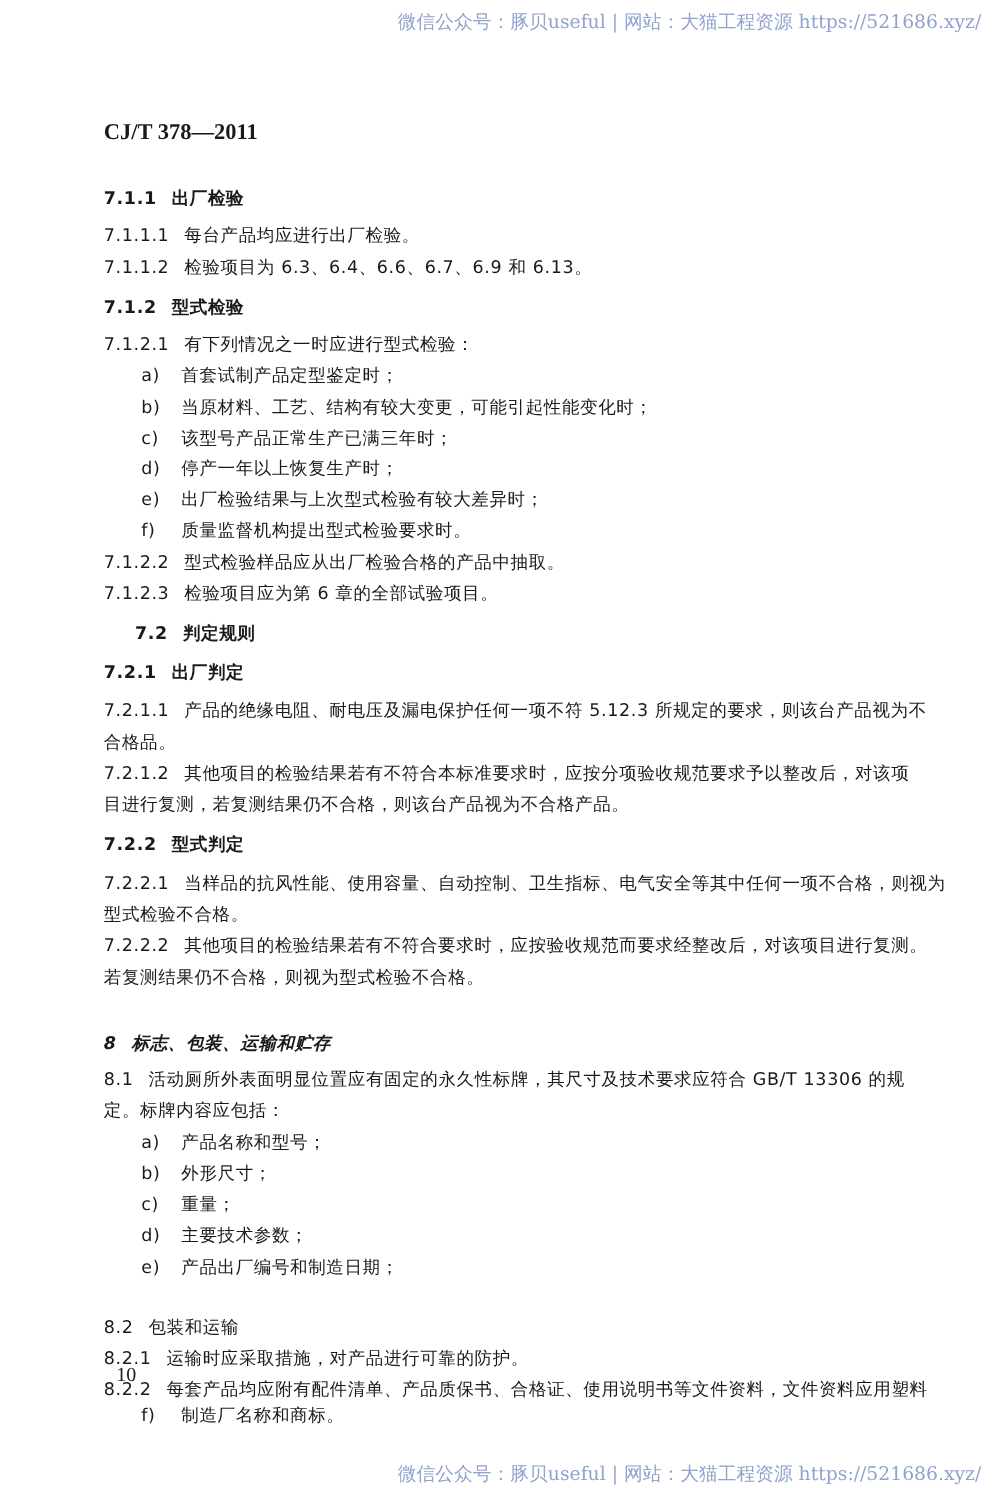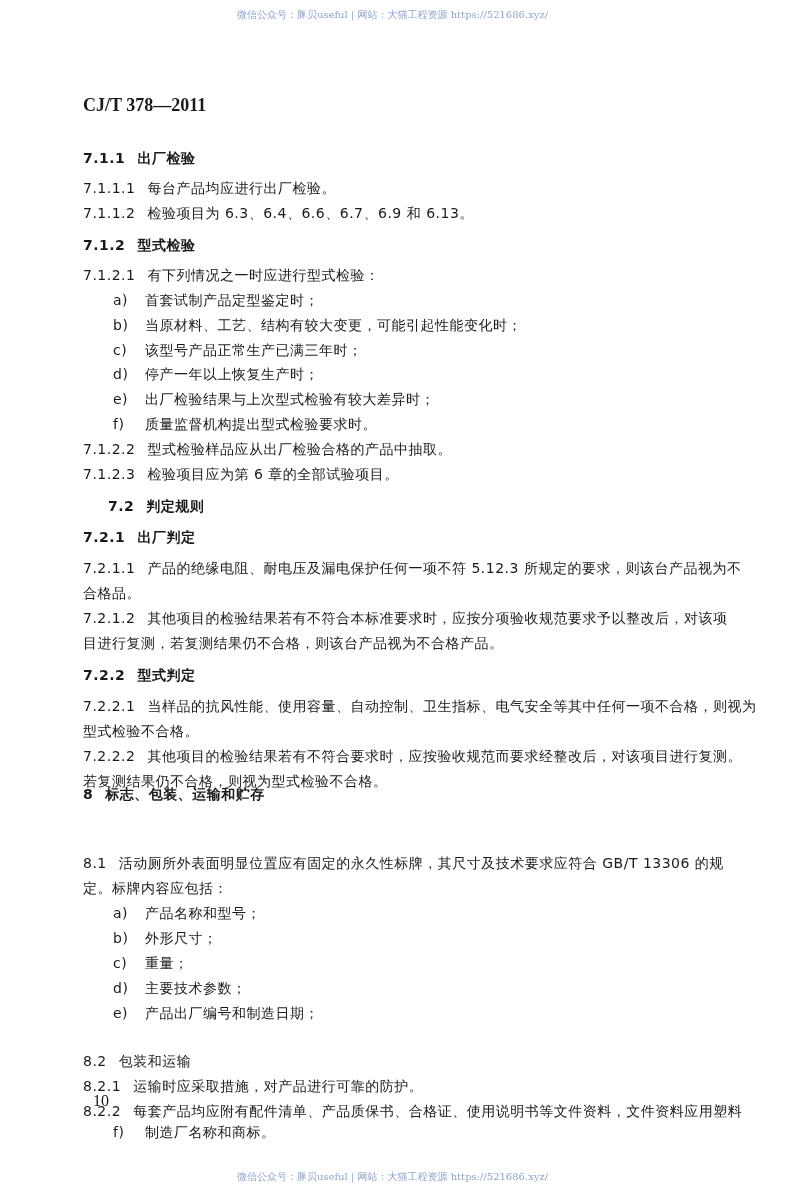--- a/index.html
+++ b/index.html
@@ -3,22 +3,22 @@
   <meta charset="utf-8">
   <style>
     html, body { margin: 0; padding: 0; }
     body {
       width: 800px; height: 1190px; background: #ffffff;
       position: relative; overflow: hidden;
       font-family: "DejaVu Serif", "Liberation Serif", serif;
       color: #1a1a1a;
     }
     .watermark {
-      position: absolute; left: 0; width: 785px; text-align: center;
-      font-size: 10px; color: #8fa3cc;
+      position: absolute; left: 0; width: 785px; text-align: right;
+      font-size: 15px; color: #8fa3cc;
       font-family: "DejaVu Serif", serif;
     }
     .wm-top { top: 8px; }
     .wm-bottom { top: 1170px; }
     .doc-code {
       position: absolute; left: 83px; top: 95px;
       font-size: 18px; font-weight: bold;
       font-family: "Liberation Serif", serif;
     }
     .line {
@@ -58,21 +58,21 @@
     <div class="line heading" style="top: 529px;"><span class="num">7.2.1</span><span>出厂判定</span></div>
     <div class="line" style="top: 560px;"><span class="num">7.2.1.1</span><span>产品的绝缘电阻、耐电压及漏电保护任何一项不符 5.12.3 所规定的要求，则该台产品视为不</span></div>
     <div class="line" style="top: 585px;"><span>合格品。</span></div>
     <div class="line" style="top: 610px;"><span class="num">7.2.1.2</span><span>其他项目的检验结果若有不符合本标准要求时，应按分项验收规范要求予以整改后，对该项</span></div>
     <div class="line" style="top: 635px;"><span>目进行复测，若复测结果仍不合格，则该台产品视为不合格产品。</span></div>
     <div class="line heading" style="top: 667px;"><span class="num">7.2.2</span><span>型式判定</span></div>
     <div class="line" style="top: 698px; text-align: right;"><span class="num">7.2.2.1</span><span>当样品的抗风性能、使用容量、自动控制、卫生指标、电气安全等其中任何一项不合格，则视为</span></div>
     <div class="line" style="top: 723px;"><span>型式检验不合格。</span></div>
     <div class="line" style="top: 748px;"><span class="num">7.2.2.2</span><span>其他项目的检验结果若有不符合要求时，应按验收规范而要求经整改后，对该项目进行复测。</span></div>
     <div class="line" style="top: 773px;"><span>若复测结果仍不合格，则视为型式检验不合格。</span></div>
-    <div class="line heading" style="top: 786px;"><span class="num">8</span><span>标志、包装、运输和贮存</span></div>
+    <div class="line heading" style="top: 826px; font-style: italic;"><span class="num">8</span><span>标志、包装、运输和贮存</span></div>
     <div class="line" style="top: 855px;"><span class="num">8.1</span><span>活动厕所外表面明显位置应有固定的永久性标牌，其尺寸及技术要求应符合 GB/T 13306 的规</span></div>
     <div class="line" style="top: 880px;"><span>定。标牌内容应包括：</span></div>
     <div class="line item" style="top: 905px;"><span class="num">a)</span><span>产品名称和型号；</span></div>
     <div class="line item" style="top: 930px;"><span class="num">b)</span><span>外形尺寸；</span></div>
     <div class="line item" style="top: 955px;"><span class="num">c)</span><span>重量；</span></div>
     <div class="line item" style="top: 980px;"><span class="num">d)</span><span>主要技术参数；</span></div>
     <div class="line item" style="top: 1005px;"><span class="num">e)</span><span>产品出厂编号和制造日期；</span></div>
     <div class="line item" style="top: 1088px; margin-top: 36px;"><span class="num">f)</span><span>制造厂名称和商标。</span></div>
     <div class="line" style="top: 1053px;"><span class="num">8.2</span><span>包装和运输</span></div>
     <div class="line" style="top: 1078px;"><span class="num">8.2.1</span><span>运输时应采取措施，对产品进行可靠的防护。</span></div>

